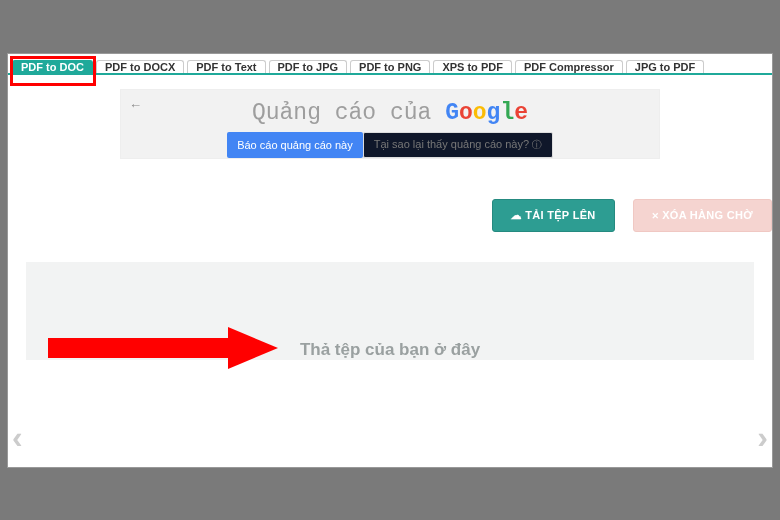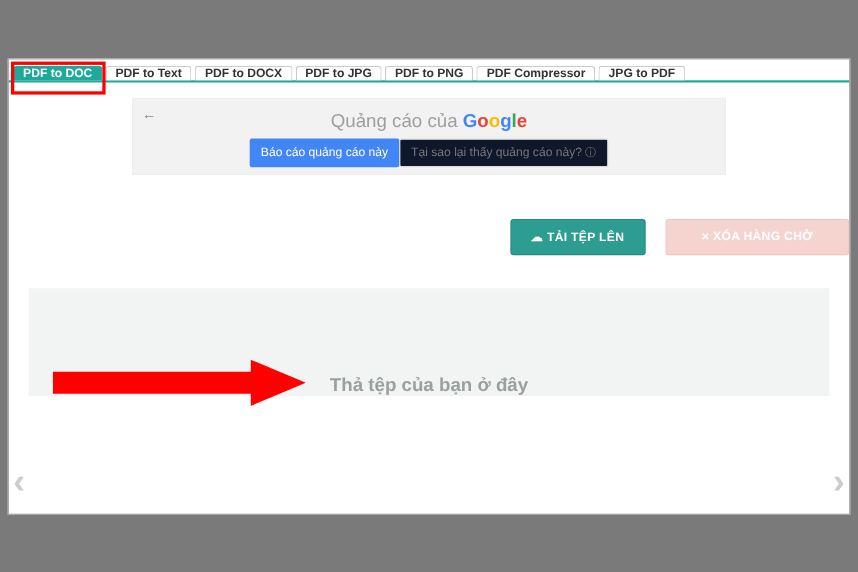--- a/index.html
+++ b/index.html
@@ -68,23 +68,24 @@
       padding-top: 10px;
     }
     .adbox .back {
       position: absolute;
       top: 6px;
       left: 8px;
       font-size: 13px;
       color: #888;
     }
     .ad-title {
-      font-size: 17px;
+      font-size: 23px;
       color: #9e9e9e;
       font-weight: 400;
+      font-family: Liberation Mono, monospace;
     }
     .ad-title .google {
       font-weight: bold;
     }
     .ad-title .g1 { color: #4285f4; }
     .ad-title .g2 { color: #ea4335; }
     .ad-title .g3 { color: #fbbc05; }
     .ad-title .g4 { color: #4285f4; }
     .ad-title .g5 { color: #34a853; }
     .ad-title .g6 { color: #ea4335; }
@@ -134,21 +135,21 @@
       cursor: pointer;
       letter-spacing: 0.3px;
     }
     .btn-upload::before {
       content: "☁ ";
     }
     .btn-clear {
       background: #f5d4d0;
       color: #fff;
       border: 1px solid #f0c8c3;
-      padding: 9px 32px;
+      padding: 9px 18px;
       font-size: 11px;
       font-weight: bold;
       border-radius: 3px;
       cursor: pointer;
       letter-spacing: 0.3px;
     }
     .btn-clear::before {
       content: "✕ ";
       font-size: 9px;
     }
@@ -183,24 +184,25 @@
   </style>
 </head>
 <body>
 
 <div class="outer-frame">
 
   <div class="highlight-box"></div>
 
   <div class="tabbar" id="tabbar">
       <div class="tab active">PDF to DOC</div>
+      <div class="tab">PDF to DOCX</div>
       <div class="tab">PDF to Text</div>
-      <div class="tab">PDF to DOCX</div>
       <div class="tab">PDF to JPG</div>
       <div class="tab">PDF to PNG</div>
+      <div class="tab">XPS to PDF</div>
       <div class="tab">PDF Compressor</div>
       <div class="tab">JPG to PDF</div>
     </div>
 
   <div class="main">
 
     <div class="adbox">
       <span class="back">←</span>
       <div class="ad-title">
         <span>Quảng cáo của </span><span class="google"><span class="g1">G</span><span class="g2">o</span><span class="g3">o</span><span class="g4">g</span><span class="g5">l</span><span class="g6">e</span></span>

